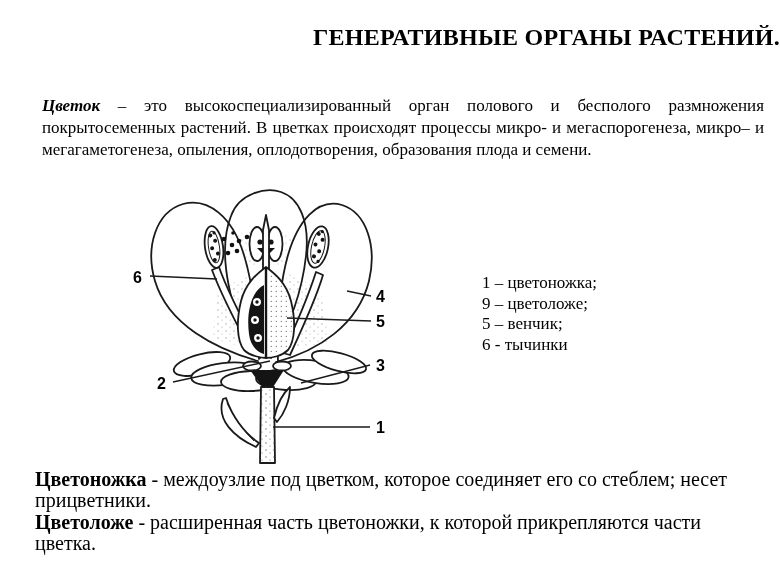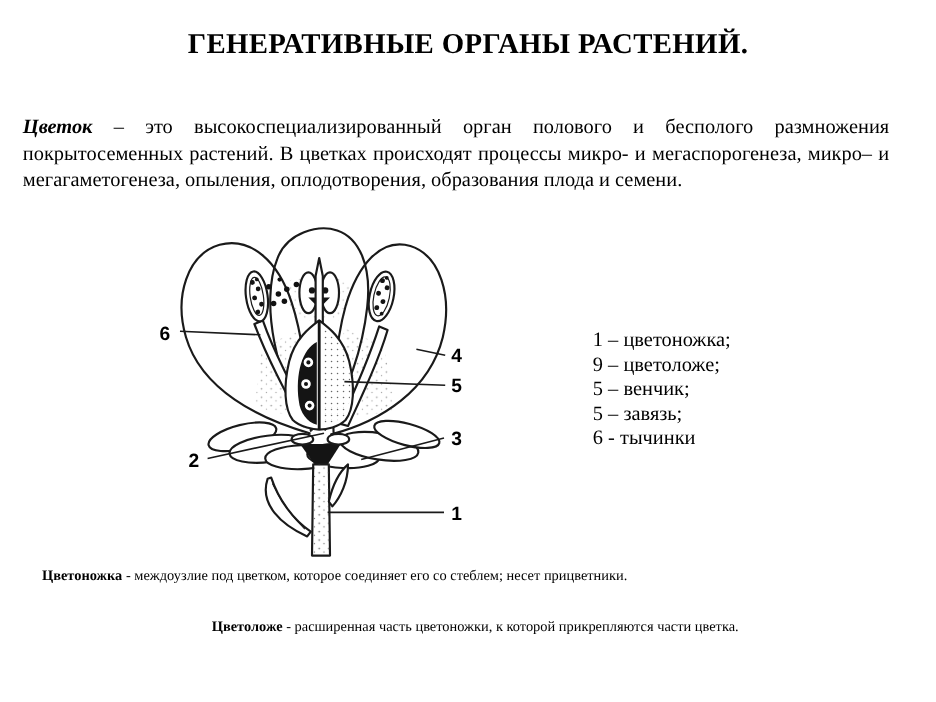--- a/index.html
+++ b/index.html
@@ -1,39 +1,39 @@
 <!DOCTYPE html>
 <html><head>
 <meta charset="utf-8">
 <style>
   html,body{margin:0;padding:0;background:#ffffff;}
   .slide{
     position:relative;width:780px;height:585px;background:#ffffff;
     font-family:"Liberation Serif",serif;color:#000;overflow:hidden;
   }
   .title{
-    position:absolute;top:22px;left:0;width:780px;text-align:center;
+    position:absolute;top:22px;left:0;width:780px;text-align:right;
     font-weight:bold;font-size:24px;line-height:31px;letter-spacing:.3px;
   }
   .intro{
-    position:absolute;top:95px;left:19px;width:722px;
+    position:absolute;top:95px;left:42px;width:722px;
     font-size:17px;line-height:22px;text-align:justify;margin:0;
   }
   .intro .lead{font-weight:bold;font-style:italic;}
   .diagram{position:absolute;left:120px;top:175px;}
   .legend{
-    position:absolute;left:494px;top:273px;
+    position:absolute;left:482px;top:273px;
     font-size:17px;line-height:20.5px;
   }
   .def{
-    position:absolute;left:35px;width:722px;font-size:12px;line-height:21px;
+    position:absolute;left:35px;width:722px;font-size:20px;line-height:21px;
   }
   .def .term{font-weight:bold;}
   #def-1{top:469px;}
-  #def-2{top:512px;text-align:center;}
+  #def-2{top:512px;}
   .callout{
     font-family:"Liberation Sans",sans-serif;font-weight:bold;font-size:16px;fill:#000;
   }
   .outline{fill:none;stroke:#1a1a1a;stroke-width:1.8;stroke-linecap:round;stroke-linejoin:round;}
   .solid{fill:#ffffff;stroke:#1a1a1a;stroke-width:1.8;stroke-linejoin:round;}
   .dark{fill:#141414;stroke:none;}
   .leader{stroke:#1a1a1a;stroke-width:1.3;fill:none;}
 </style>
 </head>
 <body>
@@ -163,21 +163,20 @@
       <text class="callout" x="256" y="127">4</text>
       <text class="callout" x="256" y="152">5</text>
       <text class="callout" x="13" y="108">6</text>
     </g>
   </svg>
 
   <div class="legend">
     <div>1 – цветоножка;</div>
     <div>9 – цветоложе;</div>
     <div>5 – венчик;</div>
-    <div>5 – завязь;</div>
     <div>6 - тычинки</div>
   </div>
 
   <div class="def" id="def-1"><span class="term">Цветоножка</span><span> - междоузлие под цветком, которое соединяет его со стеблем; несет прицветники.</span></div>
 
   <div class="def" id="def-2"><span class="term">Цветоложе</span><span> - расширенная часть цветоножки, к которой прикрепляются части цветка.</span></div>
 
 </div>
 
 </body></html>

